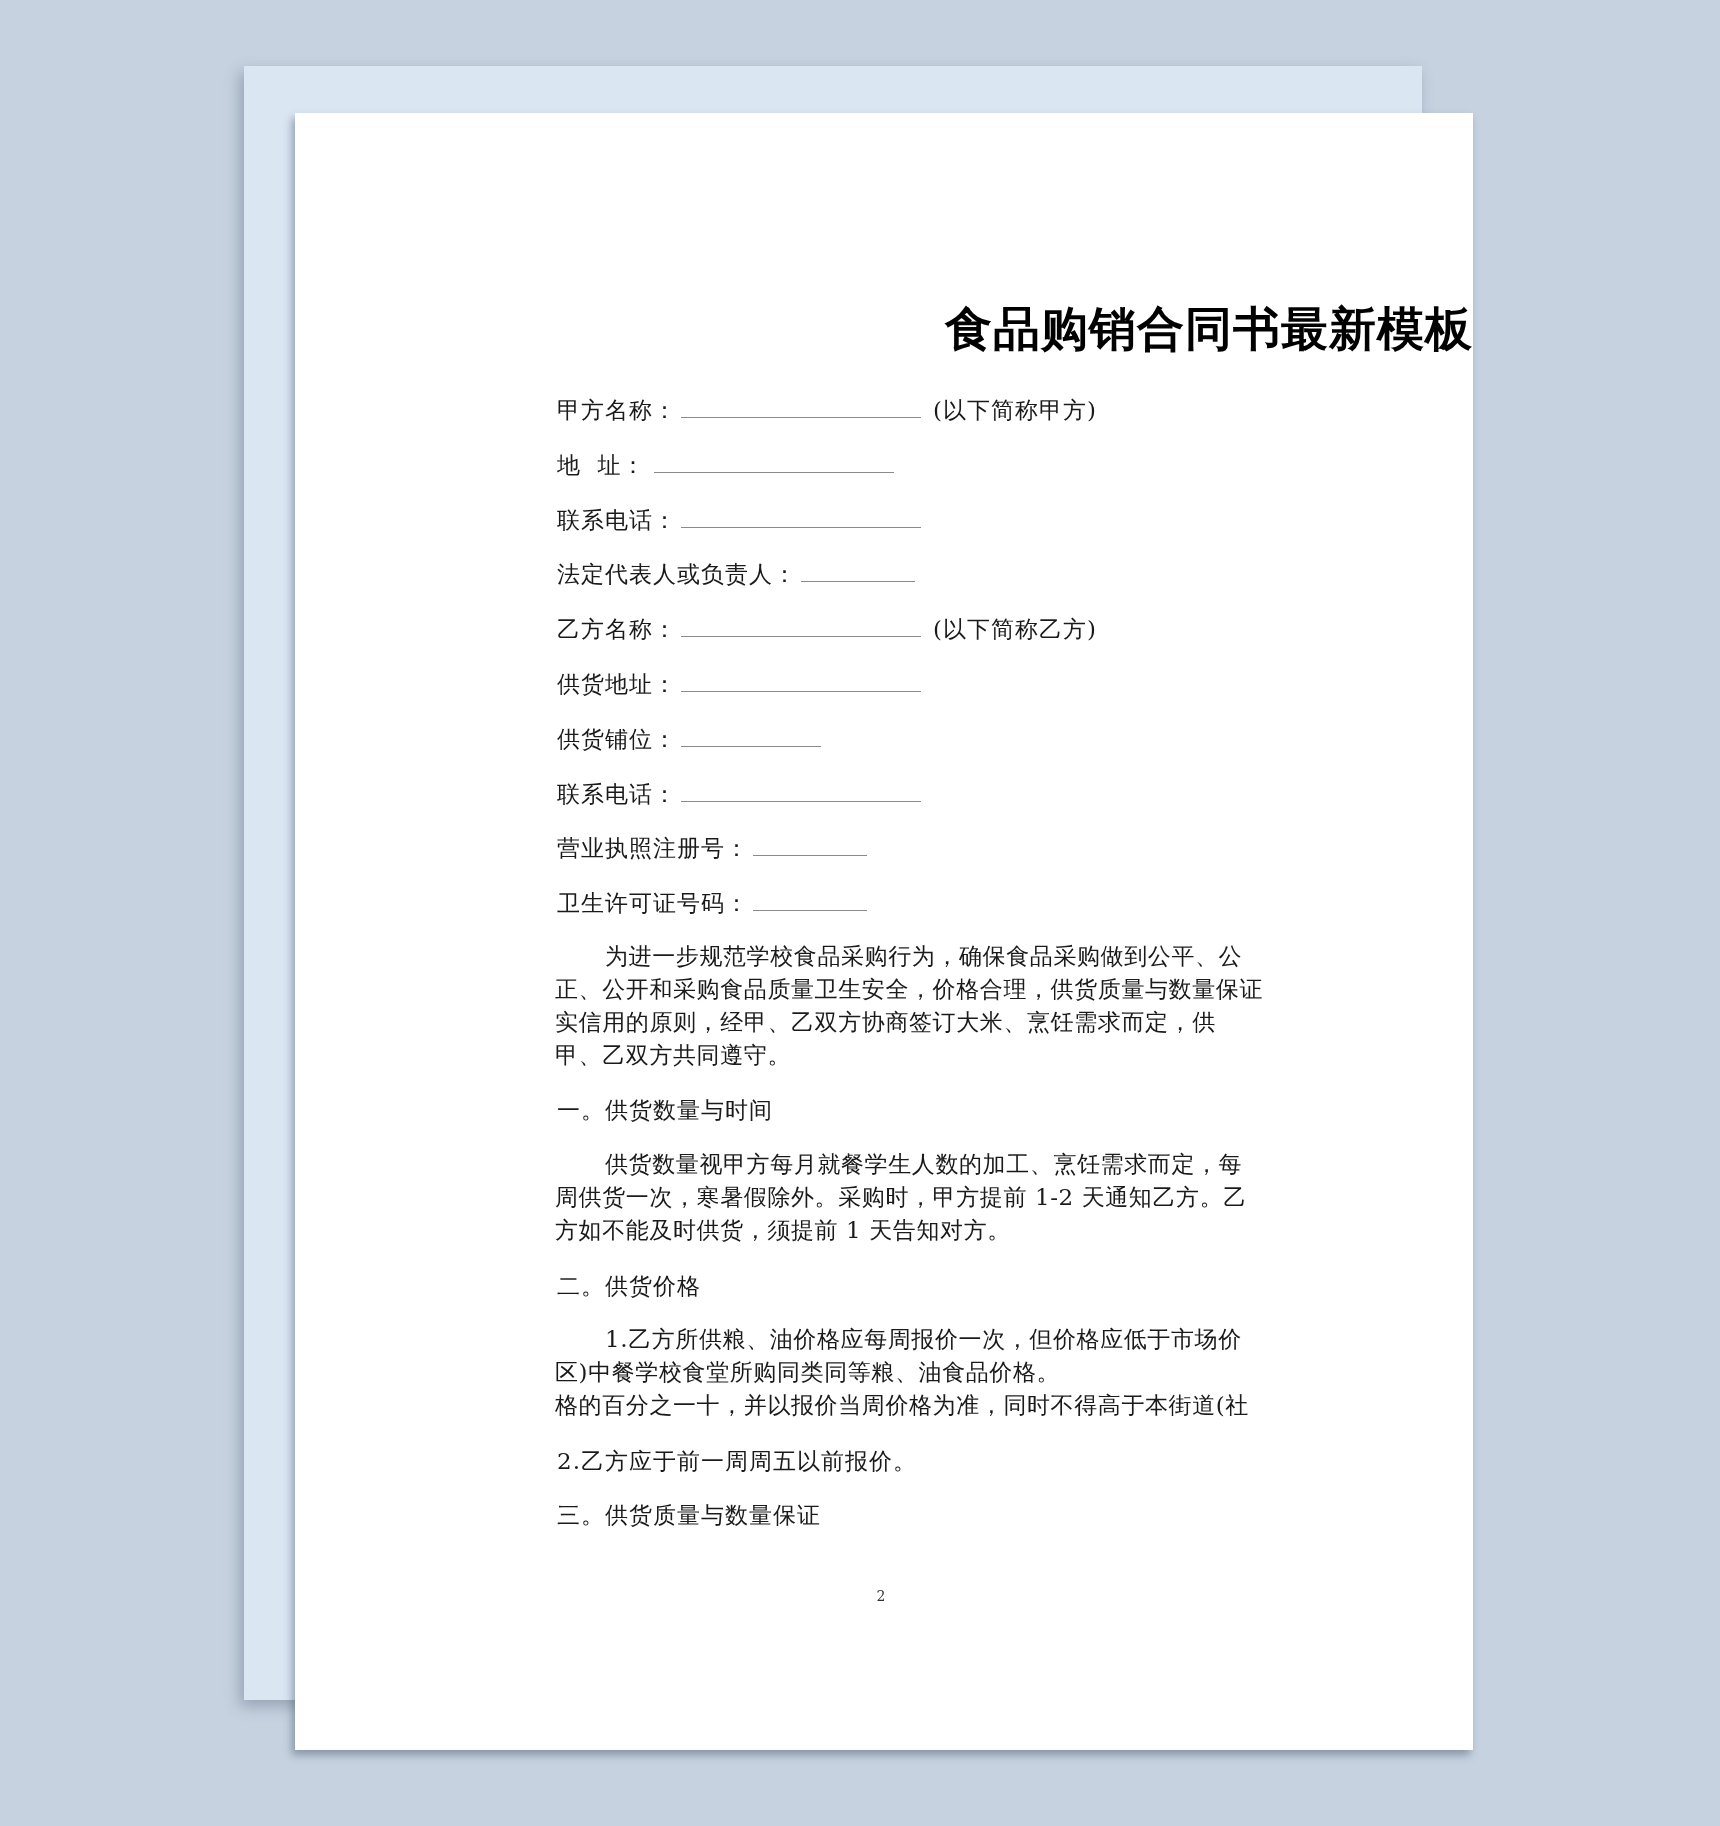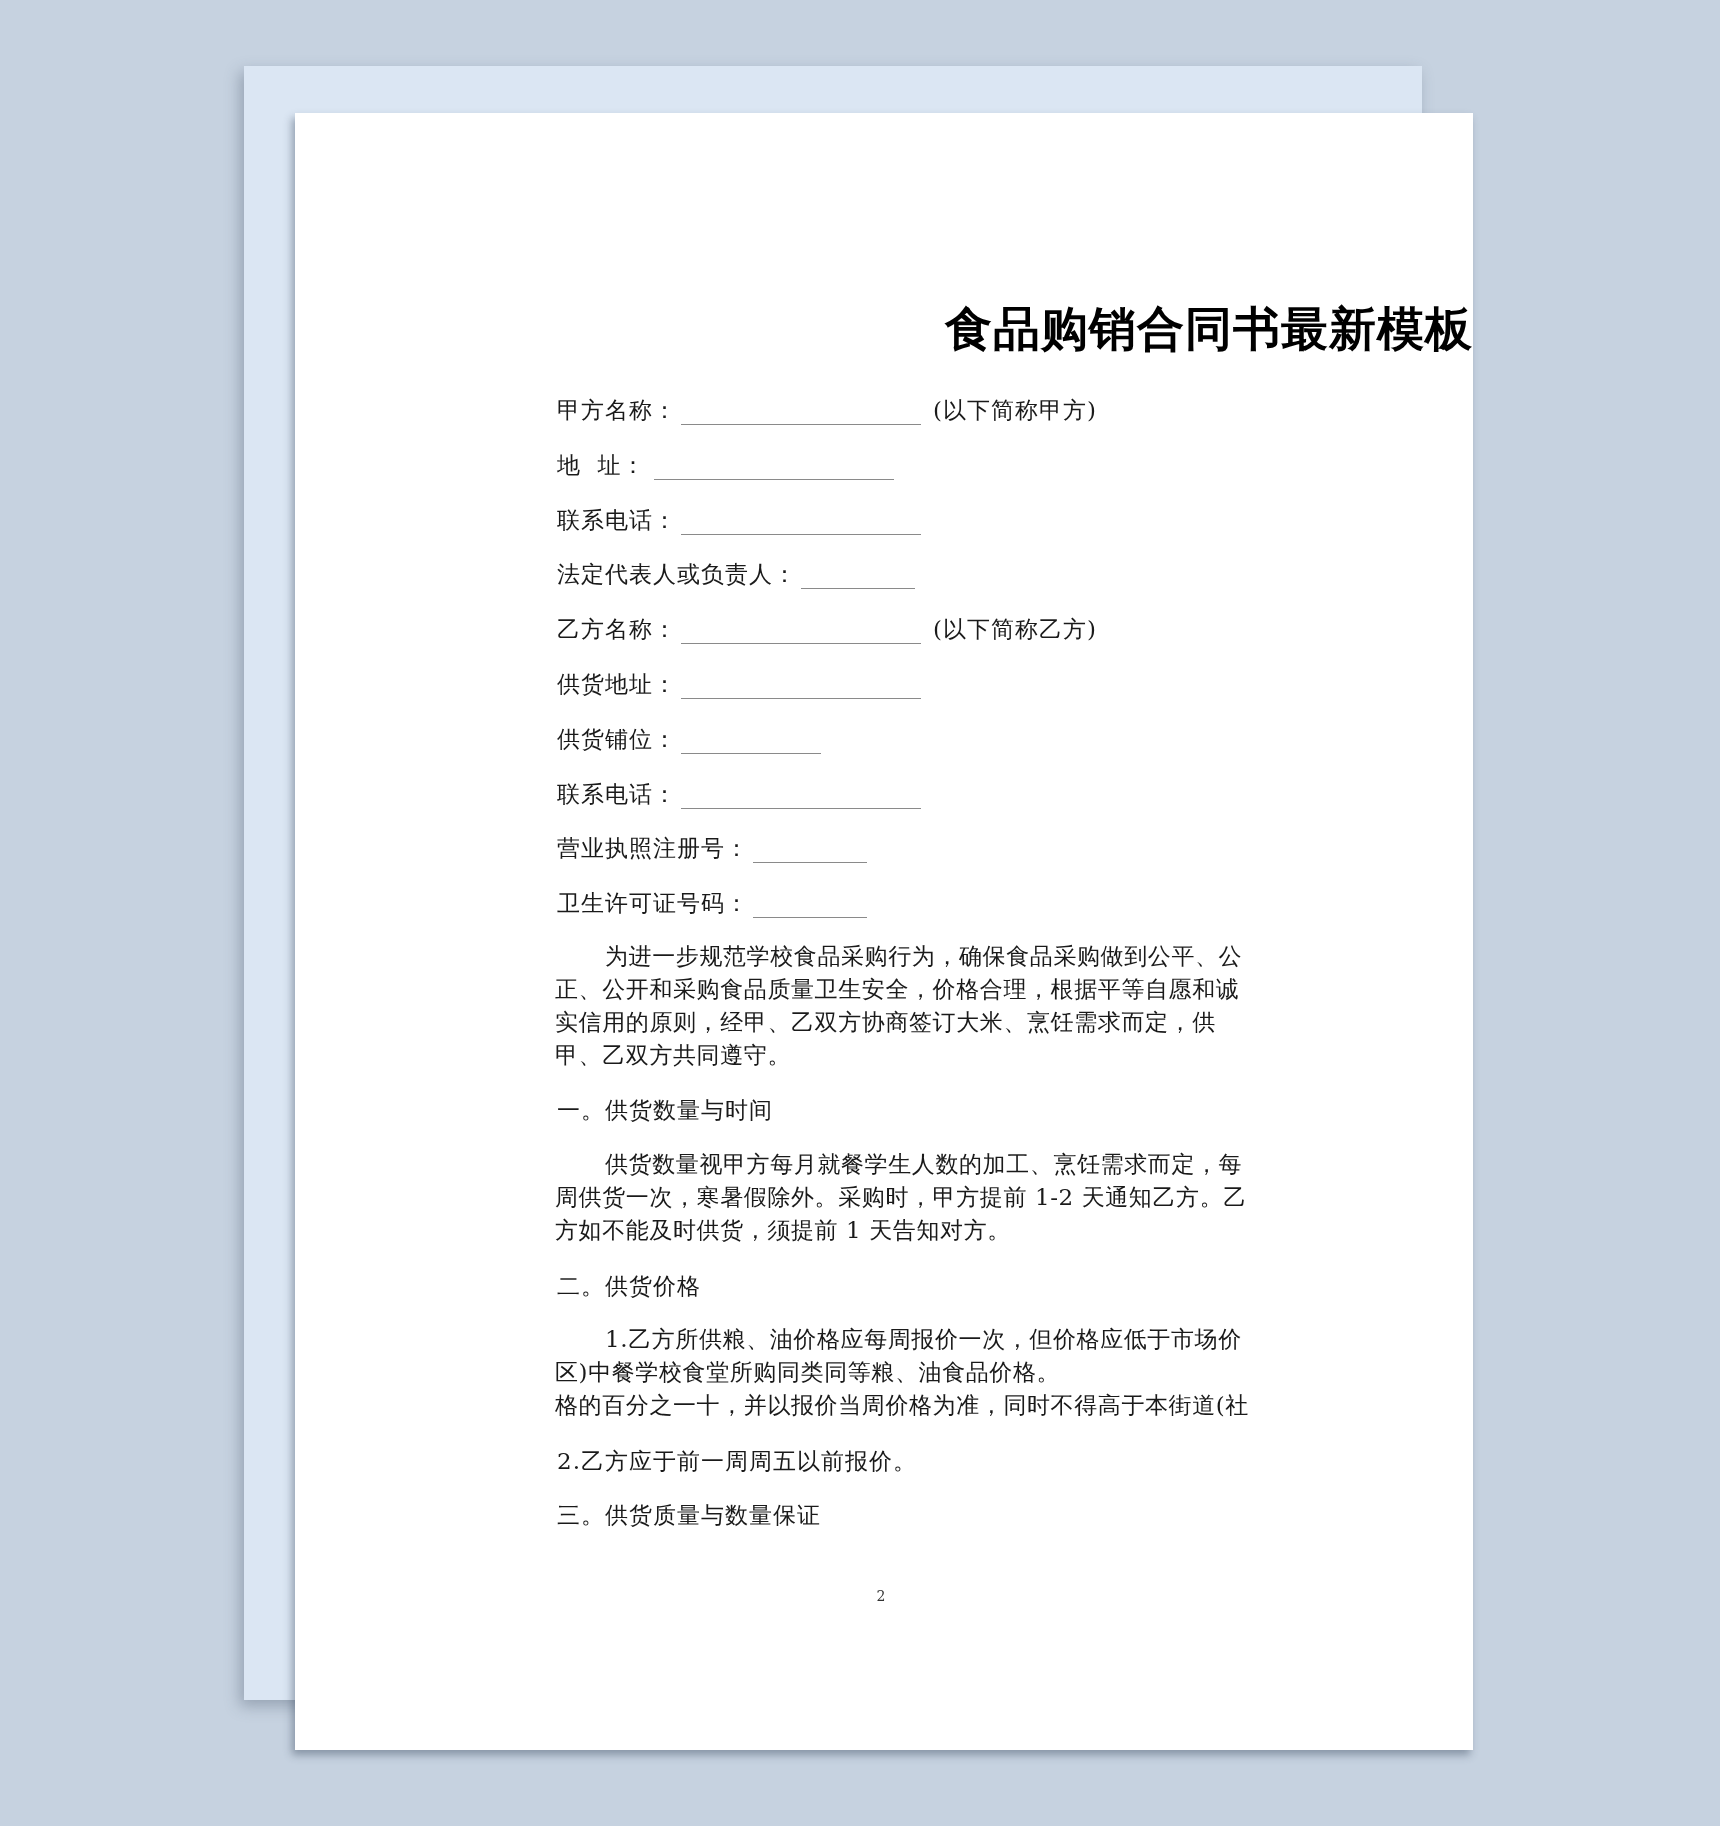--- a/index.html
+++ b/index.html
@@ -38,21 +38,21 @@
       color: #000;
     }
     .field {
       position: absolute;
       left: 557px;
       height: 30px;
       font-size: 23px;
       line-height: 30px;
       white-space: nowrap;
       display: flex;
-      align-items: flex-end;
+      align-items: flex-start;
     }
     .field .label { letter-spacing: 1px; }
     .field .blank {
       display: inline-block;
       border-bottom: 1.5px solid #8a8a8a;
       height: 22px;
       margin-left: 8px;
     }
     .field .suffix { margin-left: 12px; letter-spacing: 1px; }
     .para {
@@ -132,21 +132,21 @@
   <span class="label">营业执照注册号：</span>
   <span class="blank" style="width:114px;margin-left:4px"></span>
 </div>
 <div class="field" style="top:888px">
   <span class="label">卫生许可证号码：</span>
   <span class="blank" style="width:114px;margin-left:4px"></span>
 </div>
 
 <div class="para" style="top:940px">
   <span class="line">为进一步规范学校食品采购行为，确保食品采购做到公平、公</span>
-  <span class="line">正、公开和采购食品质量卫生安全，价格合理，根据平等自愿和诚</span>
+  <span class="line">正、公开和采购食品质量卫生安全，价格合理，供货质量与数量保证</span>
   <span class="line">实信用的原则，经甲、乙双方协商签订大米、烹饪需求而定，供</span>
   <span class="line">甲、乙双方共同遵守。</span>
 </div>
 
 <div class="heading" style="top:1095px">一。供货数量与时间</div>
 <div class="para" style="top:1148px">
   <span class="line">供货数量视甲方每月就餐学生人数的加工、烹饪需求而定，每</span>
   <span class="line">周供货一次，寒暑假除外。采购时，甲方提前 1-2 天通知乙方。乙</span>
   <span class="line">方如不能及时供货，须提前 1 天告知对方。</span>
 </div>

